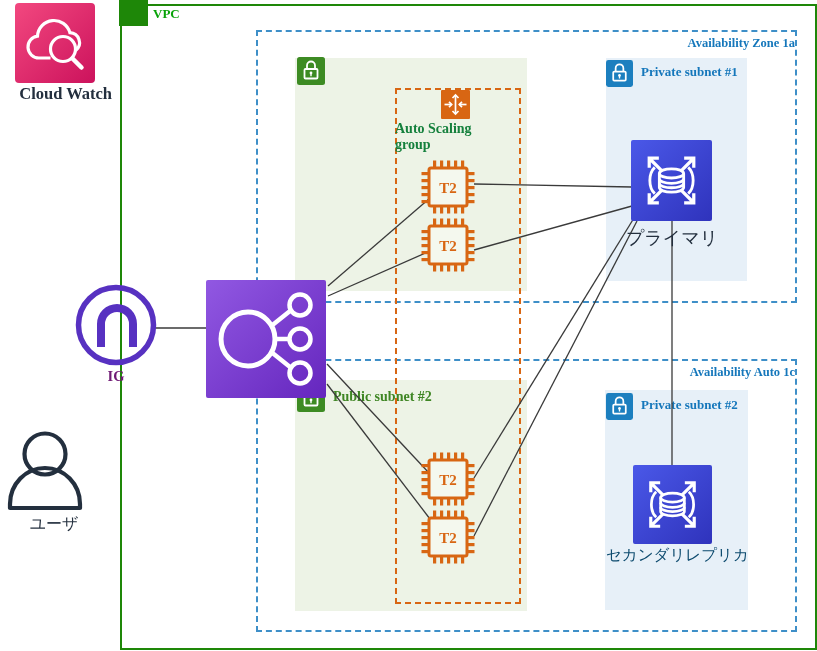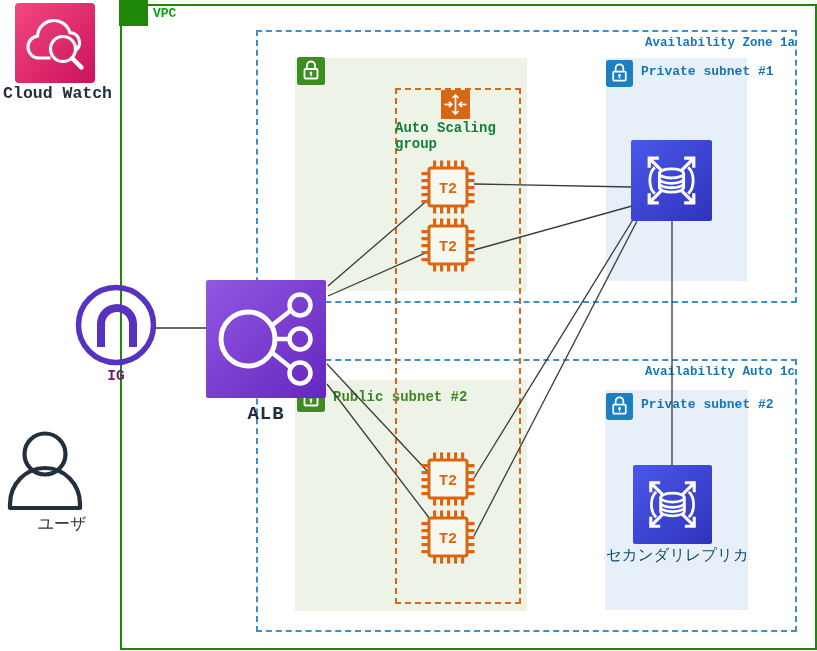--- a/index.html
+++ b/index.html
@@ -1,17 +1,17 @@
 <!DOCTYPE html>
 <html><head>
 <meta charset="utf-8">
 <style>
   html,body{margin:0;padding:0;background:#ffffff;}
   .canvas{position:relative;width:817px;height:651px;background:#ffffff;
-          font-family:Liberation Mono, monospace;overflow:hidden;}
+          font-family:Liberation Serif, serif;overflow:hidden;}
   .abs{position:absolute;}
   .lbl{position:absolute;white-space:nowrap;}
 
   
   [data-name="vpc-boundary"]{left:120px;top:4px;width:693px;height:642px;border:2px solid #1E8708;}
   [data-name="vpc-icon"]{left:119px;top:0;width:29px;height:26px;background:#1E8708;}
   [data-name="vpc-label"]{left:153px;top:6px;font-size:13px;font-weight:bold;color:#09A309;}
 
   
   [data-name="availability-zone-1a"]{left:256px;top:30px;width:537px;height:269px;border:2px dashed #3E8FC8;}
@@ -32,21 +32,21 @@
   .asg-lbl{position:absolute;left:395px;width:124px;color:#15803d;
            font-size:14px;font-weight:bold;line-height:15px;}
 
   
   [data-name="alb-label"]{left:206px;top:403px;width:120px;text-align:center;
       font-size:19px;font-weight:bold;color:#232F3E;letter-spacing:1px;}
   [data-name="internet-gateway-label"]{left:70px;top:368px;width:92px;text-align:center;
       font-size:14.5px;font-weight:bold;color:#701a75;}
   [data-name="cloudwatch-label"]{left:0px;top:84px;width:112px;text-align:right;
       font-size:16.5px;font-weight:bold;color:#232F3E;}
-  [data-name="user-label"]{left:18px;top:514px;width:88px;text-align:center;
+  [data-name="user-label"]{left:10px;top:514px;width:88px;text-align:center;
       font-size:16px;color:#232F3E;}
   [data-name="rds-primary-label"]{left:611px;top:226px;width:122px;text-align:center;
       font-size:18px;color:#232F3E;}
   [data-name="rds-secondary-label"]{left:606px;top:545px;width:140px;text-align:center;
       font-size:15.5px;color:#0c4a6e;}
 </style>
 </head>
 <body>
 
 <div class="canvas" data-name="aws-architecture-diagram">
@@ -199,39 +199,39 @@
     <text x="27" y="32.5" text-anchor="middle" font-size="15" font-weight="bold" fill="#D86613">T2</text>
   </svg>
   <svg class="abs" style="left:421px;top:510px" width="54" height="54" viewBox="0 0 54 54" data-name="ec2-t2-instance-2b">
     <use href="#chip-base"></use>
     <text x="27" y="32.5" text-anchor="middle" font-size="15" font-weight="bold" fill="#D86613">T2</text>
   </svg>
 
   <svg class="abs" style="left:631px;top:140px" width="81" height="81" viewBox="0 0 80 80" data-name="rds-primary-icon">
       <use href="#rds-glyph"></use>
     </svg>
+  <div class="lbl" data-name="rds-primary-label">プライマリ</div>
 
   <svg class="abs" style="left:633px;top:465px" width="79" height="79" viewBox="0 0 80 80" data-name="rds-secondary-icon">
       <use href="#rds-glyph"></use>
     </svg>
   <div class="lbl" data-name="rds-secondary-label">セカンダリレプリカ</div>
 
   <svg class="abs" style="left:206px;top:280px" width="120" height="118" viewBox="0 0 120 118" data-name="alb-icon">
     <rect width="120" height="118" rx="2" fill="url(#gradPurple)"></rect>
     <g stroke="#fff" fill="none">
       <circle cx="42" cy="59" r="27" stroke-width="5"></circle>
       <circle cx="94" cy="25" r="10.5" stroke-width="4.5"></circle>
       <circle cx="94" cy="59" r="10.5" stroke-width="4.5"></circle>
       <circle cx="94" cy="93" r="10.5" stroke-width="4.5"></circle>
       <path d="M64 47 L84 31" stroke-width="4.5"></path>
       <path d="M69 59 L83 59" stroke-width="4.5"></path>
       <path d="M64 71 L84 87" stroke-width="4.5"></path>
     </g>
   </svg>
-  <div class="lbl" data-name="alb-label">ALB</div>
 
   <svg class="abs" style="left:70px;top:279px" width="92" height="92" viewBox="0 0 92 92" data-name="internet-gateway-icon">
     <circle cx="46" cy="46" r="37.5" stroke="#5731C1" stroke-width="5.5" fill="none"></circle>
     <path d="M27 68 V45 A20 20 0 0 1 67 45 V68 H59 V45 A12 12 0 0 0 35 45 V68 Z" fill="#5731C1"></path>
   </svg>
   <div class="lbl" data-name="internet-gateway-label">IG</div>
 
   <svg class="abs" style="left:15px;top:3px" width="80" height="80" viewBox="0 0 80 80" data-name="cloudwatch-icon">
     <rect width="80" height="80" rx="4" fill="url(#gradPink)"></rect>
     <g stroke="#fff" fill="none">

